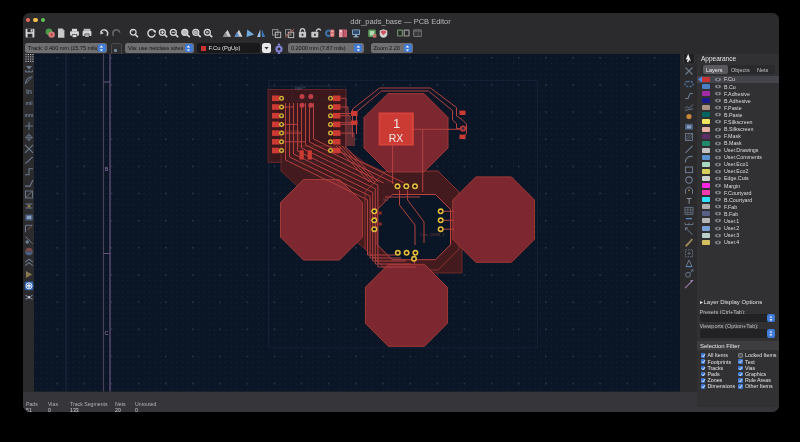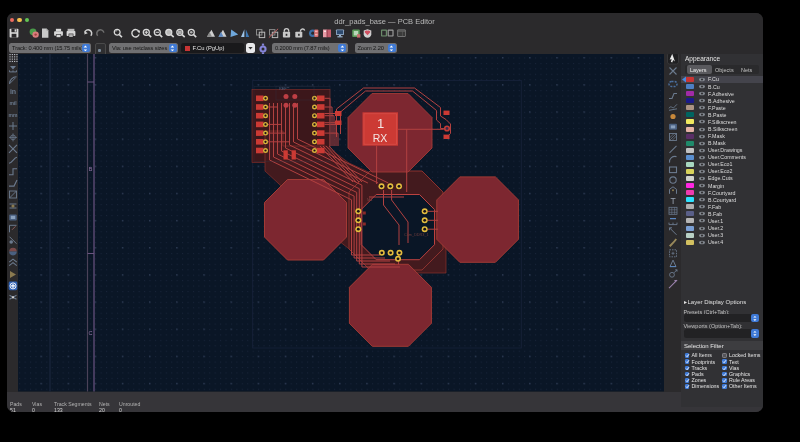--- a/index.html
+++ b/index.html
@@ -1,15 +1,15 @@
 <!DOCTYPE html>
 <html><head><meta charset="utf-8"><style>
 html,body{margin:0;padding:0;background:#000;width:800px;height:442px;overflow:hidden;
 font-family:"Liberation Sans",sans-serif;}
-#win{position:absolute;left:7px;top:13px;width:755.5px;height:399.4px;background:#2b2a2c;
+#win{position:absolute;left:23px;top:13px;width:755.5px;height:399.4px;background:#2b2a2c;
 border-radius:7px;overflow:hidden;}
 .abs{position:absolute;}
 .lbl{position:absolute;white-space:nowrap;}
 </style></head><body>
 <div id="win">
 <div class="abs" style="left:0;top:0;width:755.5px;height:14px;background:#2b2a2c;"></div>
 <div class="abs" style="left:2.5px;top:4.7px;width:4.6px;height:4.6px;border-radius:50%;background:#ed6b5f;"></div>
 <div class="abs" style="left:10.2px;top:4.7px;width:4.6px;height:4.6px;border-radius:50%;background:#f5bf4f;"></div>
 <div class="abs" style="left:17.8px;top:4.7px;width:4.6px;height:4.6px;border-radius:50%;background:#62c554;"></div>
 <div class="lbl" style="left:0;top:3.6px;width:755px;text-align:center;font-size:7.5px;color:#b9b9b9;font-weight:normal;">ddr_pads_base — PCB Editor</div>

